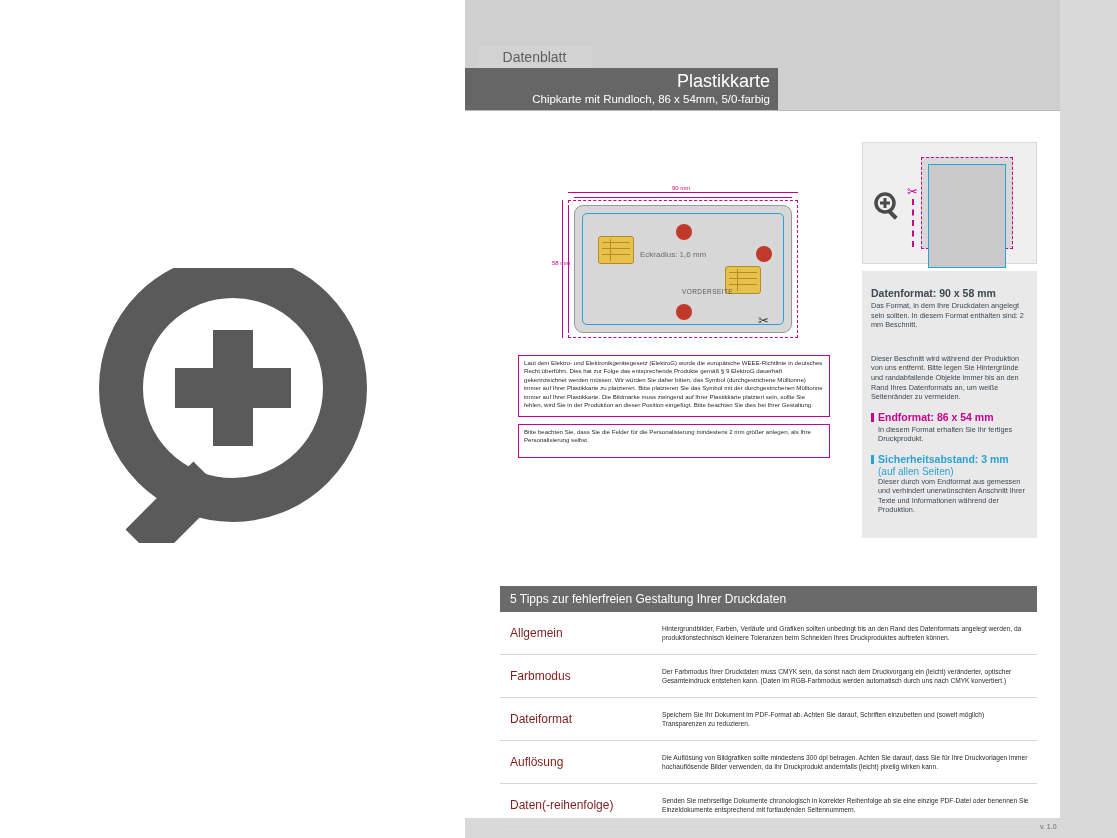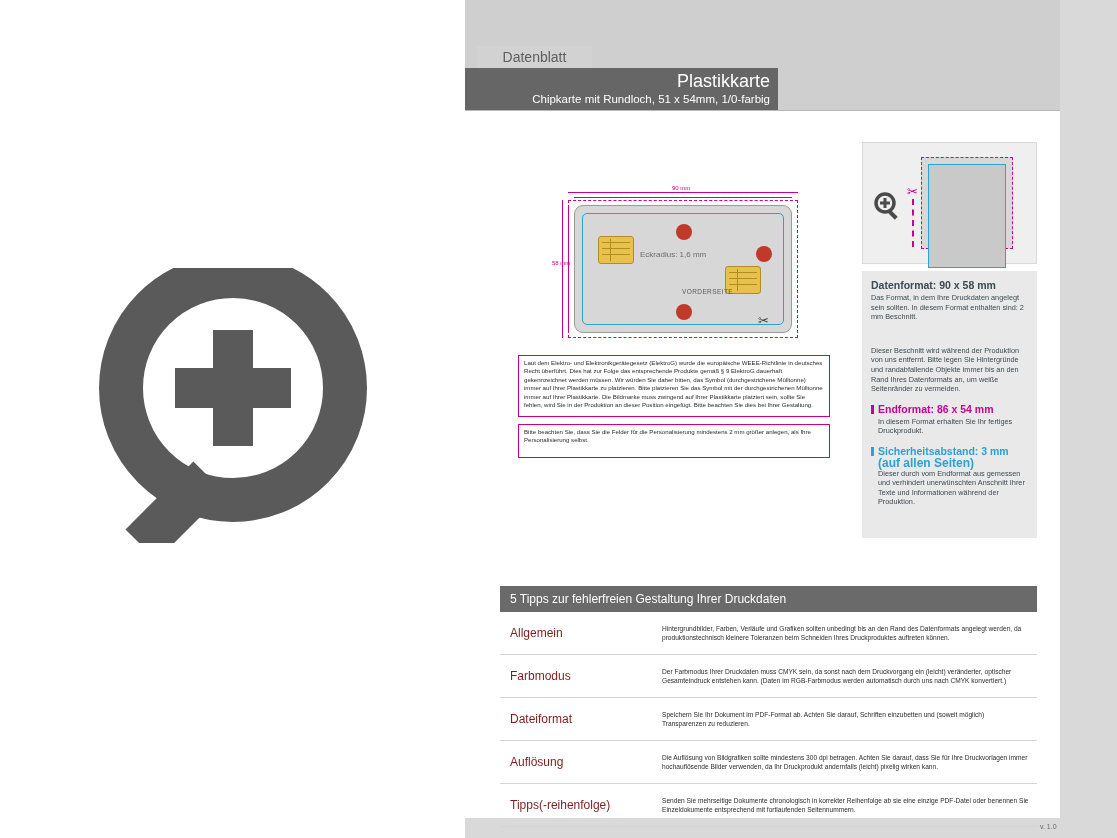--- a/index.html
+++ b/index.html
@@ -245,43 +245,42 @@
     width: 1px; height: 48px;
     border-left: 2px dashed #c9008f;
   }
 
   #info-panel {
     position: absolute;
     left: 862px; top: 271px;
     width: 175px; height: 267px;
     background: #e9e9e9;
     box-sizing: border-box;
-    padding: 8px 9px;
+    padding: 16px 9px;
     color: #3b4a52;
   }
   .info-head {
     font-size: 10.5px;
     font-weight: bold;
     margin-bottom: 2px;
   }
   .info-body {
     font-size: 7.3px;
     line-height: 9.6px;
   }
   .info-block { margin-bottom: 9px; position: relative; }
   .info-block.bullet { padding-left: 7px; }
   .bullet-mark {
     position: absolute;
     left: 0; top: 2px;
     width: 3px; height: 9px;
   }
   .info-sub {
-    font-size: 12px;
+    font-size: 10px;
     line-height: 9.6px;
-    font-weight: bold;
   }
 
   
   #tips {
     position: absolute;
     left: 500px; top: 586px;
     width: 537px;
   }
   #tips-header {
     background: #6a6a6a;
@@ -334,21 +333,21 @@
   <svg id="magnifier" viewBox="0 0 270 275">
     <circle cx="135" cy="120" r="112" fill="none" stroke="#5a5a5a" stroke-width="44"></circle>
     <rect x="55" y="195" width="44" height="96" fill="#5a5a5a" transform="rotate(45 77 243)"></rect>
     <rect x="115" y="62" width="40" height="116" fill="#5a5a5a"></rect>
     <rect x="77" y="100" width="116" height="40" fill="#5a5a5a"></rect>
   </svg>
 
   <div id="datenblatt-tab">Datenblatt</div>
   <div id="title-bar">
     <div id="title-main">Plastikkarte</div>
-    <div id="title-sub">Chipkarte mit Rundloch, 51 x 54mm, 1/0-farbig</div>
+    <div id="title-sub">Chipkarte mit Rundloch, 86 x 54mm, 5/0-farbig</div>
   </div>
 
   <div id="card-area">
 
     <div class="dim-line" style="left:8px; top:4px; width:230px; height:1px;"></div>
     <div class="dim-line" style="left:2px; top:12px; width:1px; height:138px;"></div>
     <div class="dim-line" style="left:14px; top:9px; width:218px; height:1px;"></div>
     <div class="dim-line" style="left:8px; top:17px; width:1px; height:128px;"></div>
     <div class="dim-label" style="left:112px; top:-3px;">90 mm</div>
     <div class="dim-label" style="left:-8px; top:72px;">58 mm</div>
@@ -418,19 +417,19 @@
     </div>
     <div class="tip-row">
       <div class="tip-label">Dateiformat</div>
       <div class="tip-text">Speichern Sie Ihr Dokument im PDF-Format ab. Achten Sie darauf, Schriften einzubetten und (soweit möglich) Transparenzen zu reduzieren.</div>
     </div>
     <div class="tip-row">
       <div class="tip-label">Auflösung</div>
       <div class="tip-text">Die Auflösung von Bildgrafiken sollte mindestens 300 dpi betragen. Achten Sie darauf, dass Sie für Ihre Druckvorlagen immer hochauflösende Bilder verwenden, da Ihr Druckprodukt andernfalls (leicht) pixelig wirken kann.</div>
     </div>
     <div class="tip-row">
-      <div class="tip-label">Tipps(-reihenfolge)</div>
+      <div class="tip-label">Daten(-reihenfolge)</div>
       <div class="tip-text">Senden Sie mehrseitige Dokumente chronologisch in korrekter Reihenfolge ab sie eine einzige PDF-Datei oder benennen Sie Einzeldokumente entsprechend mit fortlaufenden Seitennummern.</div>
     </div>
   </div>
 
   <div id="version">v. 1.0</div>
 </div>
 
 </body></html>

